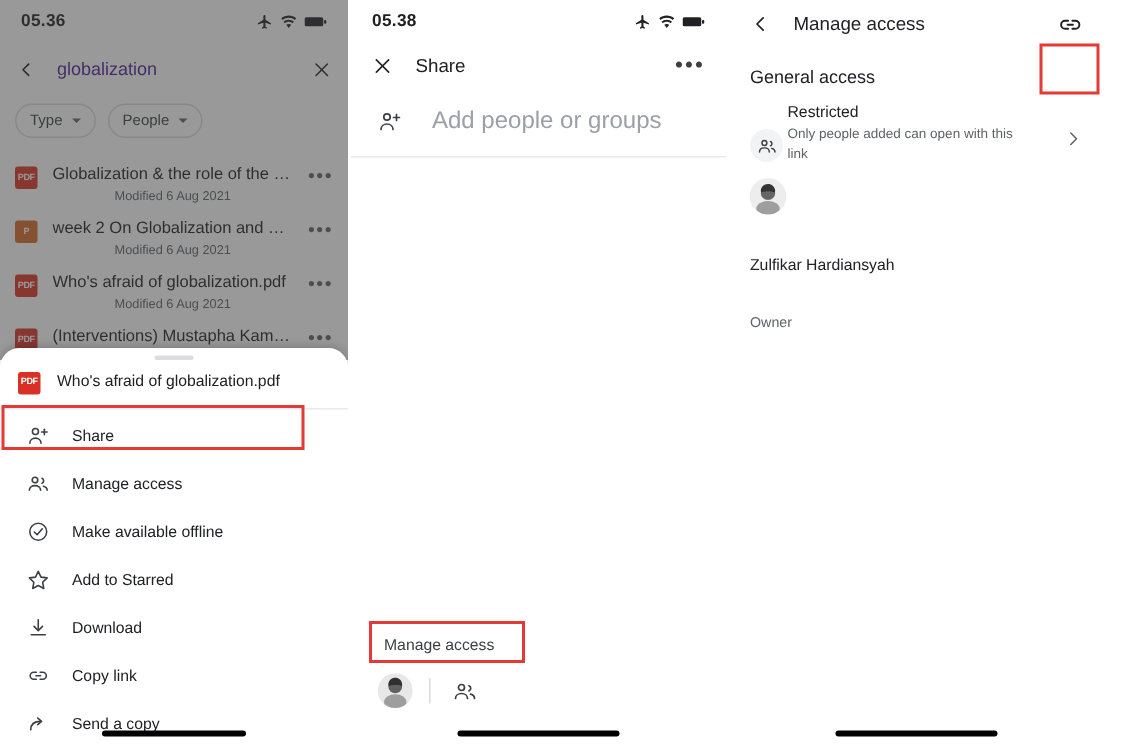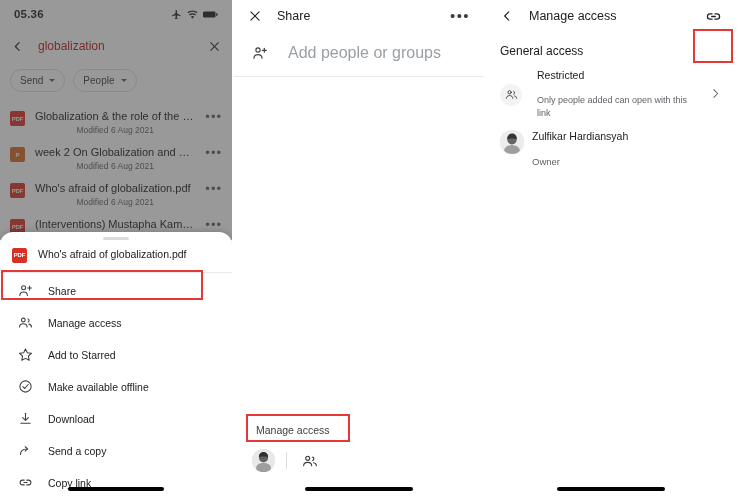--- a/index.html
+++ b/index.html
@@ -23,21 +23,21 @@
     padding:0 14px;box-sizing:border-box;
   }
   .clock{font-size:11.5px;font-weight:bold;color:#1f1f1f;letter-spacing:.2px;}
   .sysicons{display:flex;align-items:center;gap:5px;}
   .sysicons svg{display:block;}
 
   
   .dimwrap{position:absolute;left:0;top:0;width:232px;height:240px;overflow:hidden;}
   .dimwrap:after{content:"";position:absolute;inset:0;background:rgba(60,60,60,.52);pointer-events:none;}
   .searchbar{height:36px;display:flex;align-items:center;padding:0 11px;box-sizing:border-box;gap:14px;}
-  .searchbar .qtext{font-size:12px;color:#b91c1c;flex:1;}
+  .searchbar .qtext{font-size:12px;color:#4c1d95;flex:1;}
   .ic{display:inline-flex;align-items:center;justify-content:center;}
   .chips{display:flex;gap:8px;padding:5px 10px 8px 10px;}
   .chip{
     border:1px solid #dadce0;border-radius:13px;height:21px;
     display:flex;align-items:center;gap:6px;padding:0 9px;
     font-size:10px;color:#3c4043;background:#fff;white-space:nowrap;
   }
   .caret{width:0;height:0;border-left:3.2px solid transparent;border-right:3.2px solid transparent;border-top:3.8px solid #5f6368;}
   .flist{padding-top:2px;}
   .frow{display:flex;align-items:flex-start;padding:7px 10px 7px 10px;gap:10px;height:36px;box-sizing:border-box;}
@@ -77,29 +77,29 @@
   .addrow .ph{font-size:16px;color:#9aa0a6;}
   .mgbtnwrap{position:absolute;left:14px;bottom:58px;}
   .mgbtn{font-size:10.5px;color:#3c4043;padding:6px 8px;display:inline-block;}
   .avatarrow{position:absolute;left:18px;bottom:28px;display:flex;align-items:center;gap:0;}
   .avatar{width:23px;height:23px;border-radius:50%;overflow:hidden;background:#e0e0e0;display:block;}
   .vdiv{width:1px;height:17px;background:#dadce0;margin:0 11px;}
   .peopleicon{width:23px;height:23px;display:flex;align-items:center;justify-content:center;}
 
   
   .sechdr{font-size:12px;color:#202124;padding:12px 14px 6px 14px;font-weight:normal;}
-  .accessrow{display:flex;align-items:center;gap:15px;padding:4px 14px 6px 14px;}
+  .accessrow{display:flex;align-items:flex-end;gap:3px;padding:4px 14px 6px 14px;}
   .circicon{width:22px;height:22px;border-radius:50%;background:#f1f3f4;display:flex;align-items:center;justify-content:center;flex:0 0 22px;margin-top:2px;}
   .accessrow .body{flex:1;min-width:0;}
   .accessrow .t1{font-size:10.5px;color:#202124;line-height:14px;}
-  .accessrow .t2{font-size:9px;color:#5f6368;line-height:12.5px;margin-top:12px;max-width:160px;}
+  .accessrow .t2{font-size:9px;color:#5f6368;line-height:12.5px;margin-top:1px;max-width:160px;}
   .chev{color:#5f6368;display:flex;align-items:center;height:32px;}
-  .personrow{display:flex;align-items:flex-start;gap:8px;padding:4px 14px 0 14px;}
+  .personrow{display:flex;align-items:flex-start;gap:27px;padding:4px 14px 0 14px;flex-direction:column;}
   .personrow .pn{font-size:10.5px;color:#202124;line-height:15px;}
-  .personrow .pr{font-size:9.5px;color:#5f6368;line-height:14px;margin-top:11px;}
+  .personrow .pr{font-size:9.5px;color:#5f6368;line-height:14px;margin-top:24px;}
   .pavatar{width:24px;height:24px;border-radius:50%;overflow:hidden;background:#dcdcdc;flex:0 0 24px;margin-top:1px;}
 
   
   .homebar{position:absolute;bottom:9px;left:50%;transform:translateX(-50%);
            width:108px;height:4px;background:#000;border-radius:3px;}
   .p1 .homebar{width:96px;}
 </style>
 </head>
 <body>
 
@@ -140,21 +140,21 @@
         <span class="ic">
           <svg width="13" height="13" viewBox="0 0 24 24" fill="none" stroke="#202124" stroke-width="1.9" stroke-linecap="round">
               <line x1="5" y1="5" x2="19" y2="19"></line>
               <line x1="19" y1="5" x2="5" y2="19"></line>
             </svg>
         </span>
       </div>
 
       <div class="chips">
         <div class="chip">
-          <span>Send</span>
+          <span>Type</span>
           <span class="caret"></span>
         </div>
         <div class="chip">
           <span>People</span>
           <span class="caret"></span>
         </div>
       </div>
 
       <div class="flist">
         <div class="frow">
@@ -220,79 +220,100 @@
                 <path d="M2.5 19c0-3.1 2.7-5 6-5s6 1.9 6 5"></path>
                 <path d="M16 6.2a2.8 2.8 0 0 1 0 5.2"></path>
                 <path d="M17.5 14.6c2.3.5 4 1.9 4 4.4"></path>
               </svg>
           </span>
           <span class="lbl">Manage access</span>
         </div>
 
         <div class="mrow">
           <span class="mic">
-            <svg width="15" height="15" viewBox="0 0 24 24" fill="none" stroke="#3c4043" stroke-width="1.7" stroke-linejoin="round">
-                <polygon points="12 3 14.9 9.2 21.5 10 16.7 14.7 17.9 21.3 12 18.2 6.1 21.3 7.3 14.7 2.5 10 9.1 9.2"></polygon>
-              </svg>
-          </span>
-          <span class="lbl">Add to Starred</span>
-        </div>
-
-        <div class="mrow">
-          <span class="mic">
             <svg width="15" height="15" viewBox="0 0 24 24" fill="none" stroke="#3c4043" stroke-width="1.7" stroke-linecap="round" stroke-linejoin="round">
                 <circle cx="12" cy="12" r="9"></circle>
                 <polyline points="7.8 12.3 10.8 15.2 16.3 8.8"></polyline>
               </svg>
           </span>
           <span class="lbl">Make available offline</span>
+        </div>
+
+        <div class="mrow">
+          <span class="mic">
+            <svg width="15" height="15" viewBox="0 0 24 24" fill="none" stroke="#3c4043" stroke-width="1.7" stroke-linejoin="round">
+                <polygon points="12 3 14.9 9.2 21.5 10 16.7 14.7 17.9 21.3 12 18.2 6.1 21.3 7.3 14.7 2.5 10 9.1 9.2"></polygon>
+              </svg>
+          </span>
+          <span class="lbl">Add to Starred</span>
         </div>
 
         <div class="mrow">
           <span class="mic">
             <svg width="15" height="15" viewBox="0 0 24 24" fill="none" stroke="#3c4043" stroke-width="1.7" stroke-linecap="round" stroke-linejoin="round">
                 <line x1="12" y1="3.5" x2="12" y2="14.5"></line>
                 <polyline points="7.5 10.5 12 15 16.5 10.5"></polyline>
                 <line x1="4.5" y1="19.5" x2="19.5" y2="19.5"></line>
               </svg>
           </span>
           <span class="lbl">Download</span>
         </div>
 
         <div class="mrow">
           <span class="mic">
-            <svg width="15" height="15" viewBox="0 0 24 24" fill="none" stroke="#3c4043" stroke-width="1.7" stroke-linecap="round" stroke-linejoin="round">
-                <path d="M4 18.5c0-6 4-9 10.5-9"></path>
-                <polyline points="11.5 6 15.5 9.5 11.5 13"></polyline>
-              </svg>
-          </span>
-          <span class="lbl">Send a copy</span>
-        </div>
-
-        <div class="mrow">
-          <span class="mic">
             <svg width="15" height="15" viewBox="0 0 24 24" fill="none" stroke="#3c4043" stroke-width="1.7" stroke-linecap="round">
                 <path d="M9.5 12h5"></path>
                 <path d="M10 8.2H7.2a3.8 3.8 0 0 0 0 7.6H10"></path>
                 <path d="M14 8.2h2.8a3.8 3.8 0 0 1 0 7.6H14"></path>
               </svg>
           </span>
           <span class="lbl">Copy link</span>
         </div>
+
+        <div class="mrow">
+          <span class="mic">
+            <svg width="15" height="15" viewBox="0 0 24 24" fill="none" stroke="#3c4043" stroke-width="1.7" stroke-linecap="round" stroke-linejoin="round">
+                <path d="M4 18.5c0-6 4-9 10.5-9"></path>
+                <polyline points="11.5 6 15.5 9.5 11.5 13"></polyline>
+              </svg>
+          </span>
+          <span class="lbl">Send a copy</span>
+        </div>
       </div>
     </div>
 
     <div class="hl" style="left:1px;top:270px;width:202px;height:30px;"></div>
 
     <div class="homebar"></div>
   </div>
 
   <div class="divider"></div>
 
   <div class="panel p2">
+    <div class="statusbar">
+      <div class="clock">05.38</div>
+      <div class="sysicons">
+        <span class="ic">
+          <svg width="11" height="11" viewBox="0 0 24 24" fill="#202124">
+              <path d="M21 16v-2l-8-5V3.5A1.5 1.5 0 0 0 11.5 2 1.5 1.5 0 0 0 10 3.5V9l-8 5v2l8-2.5V19l-2 1.5V22l3.5-1 3.5 1v-1.5L13 19v-5.5L21 16z"></path>
+            </svg>
+        </span>
+        <span class="ic">
+          <svg width="11" height="11" viewBox="0 0 24 24" fill="#202124">
+              <path d="M12 21l3.6-4.5c-1-.8-2.2-1.3-3.6-1.3s-2.6.5-3.6 1.3L12 21zM12 9c-2.9 0-5.6 1.1-7.6 2.9l1.9 2.3C7.8 12.8 9.8 12 12 12s4.2.8 5.7 2.2l1.9-2.3C17.6 10.1 14.9 9 12 9zM12 3C7.9 3 4.1 4.5 1.2 7l1.9 2.3C5.5 7.2 8.6 6 12 6s6.5 1.2 8.9 3.3L22.8 7C19.9 4.5 16.1 3 12 3z"></path>
+            </svg>
+        </span>
+        <span class="ic">
+          <svg width="15" height="9" viewBox="0 0 30 14">
+              <rect x="0" y="1" width="25" height="12" rx="2.5" fill="#202124"></rect>
+              <rect x="26" y="4.5" width="3" height="5" rx="1.2" fill="#202124"></rect>
+            </svg>
+        </span>
+      </div>
+    </div>
 
     <div class="appbar">
       <span class="ic">
         <svg width="14" height="14" viewBox="0 0 24 24" fill="none" stroke="#202124" stroke-width="1.9" stroke-linecap="round">
             <line x1="5" y1="5" x2="19" y2="19"></line>
             <line x1="19" y1="5" x2="5" y2="19"></line>
           </svg>
       </span>
       <span class="title">Share</span>
       <span class="dots3">•••</span>

